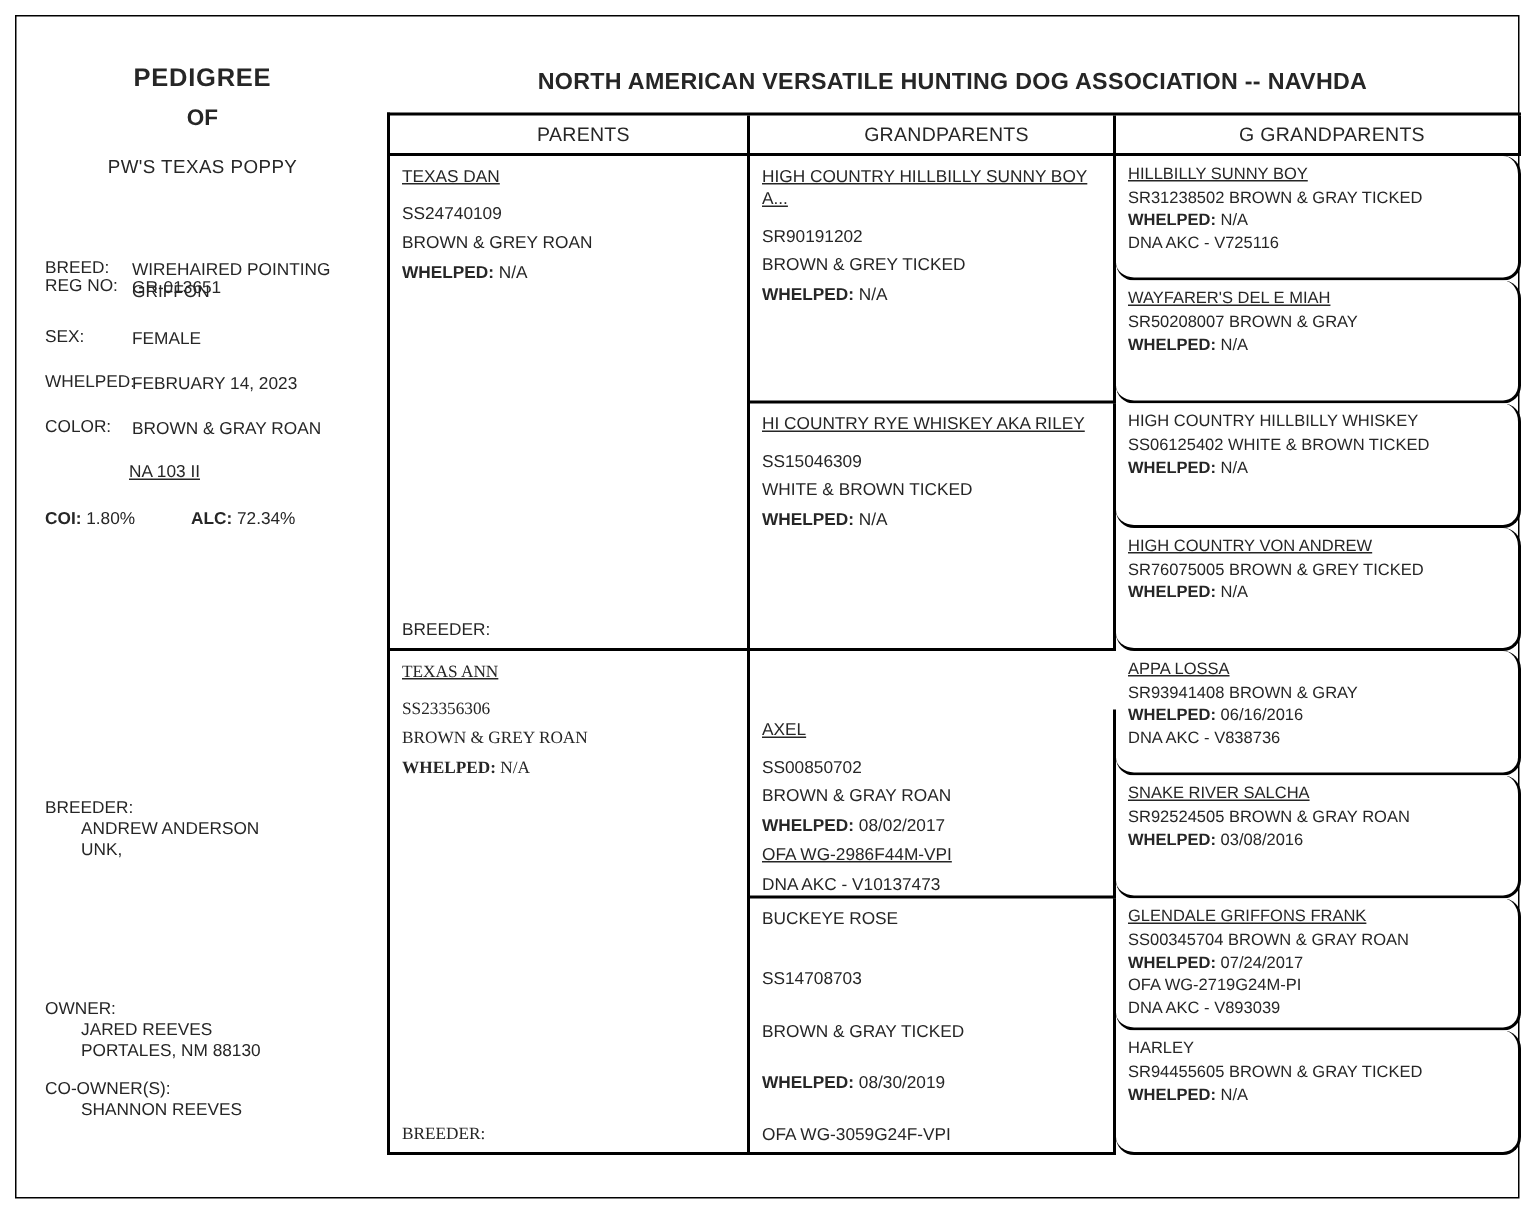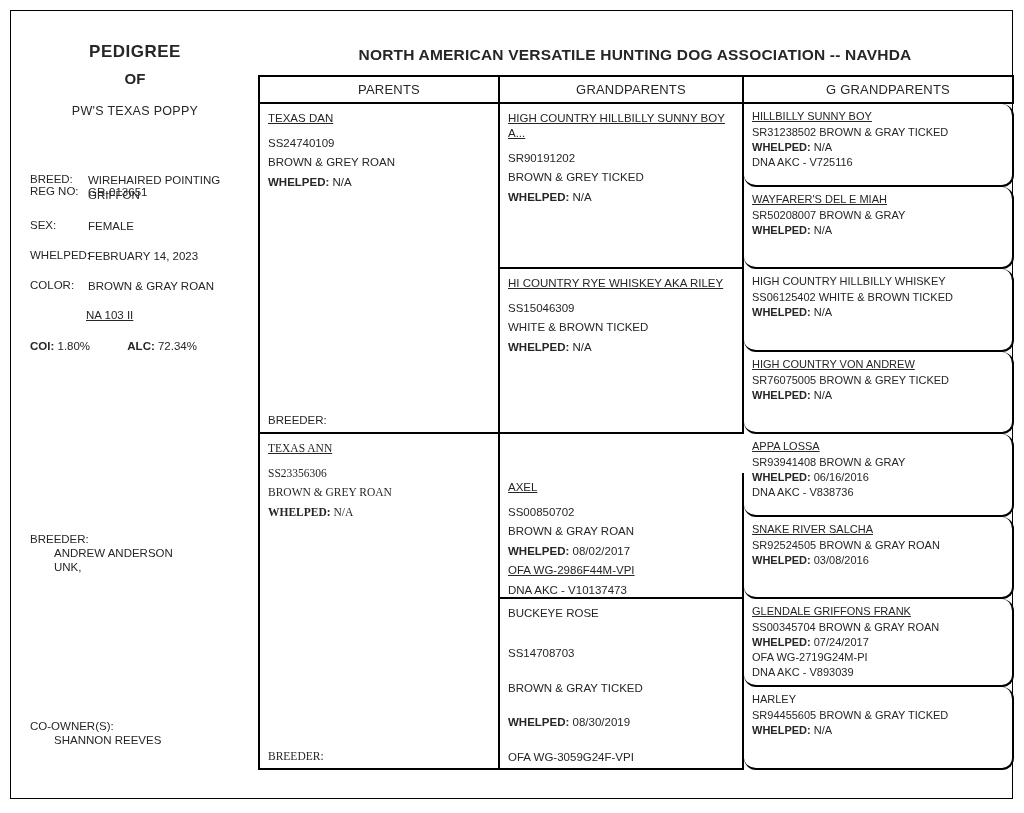--- a/index.html
+++ b/index.html
@@ -93,20 +93,25 @@
     <span><b>COI:</b> <span>1.80%</span></span>
     <span class="alc"><b>ALC:</b> <span>72.34%</span></span>
   </div>
 
   <div class="contact" style="top:533px;">
     <div>BREEDER:</div>
     <div class="cline">ANDREW ANDERSON</div>
     <div class="cline">UNK,</div>
   </div>
 
+  <div class="contact" style="top:667px;">
+    <div>OWNER:</div>
+    <div class="cline">JARED REEVES</div>
+    <div class="cline">PORTALES, NM 88130</div>
+  </div>
 
   <div class="contact" style="top:720px;">
     <div>CO-OWNER(S):</div>
     <div class="cline">SHANNON REEVES</div>
   </div>
 
   <div class="assoc">NORTH AMERICAN VERSATILE HUNTING DOG ASSOCIATION -- NAVHDA</div>
 
   <div class="ptable">
     <div class="th" style="grid-column:1; grid-row:1;">PARENTS</div>

